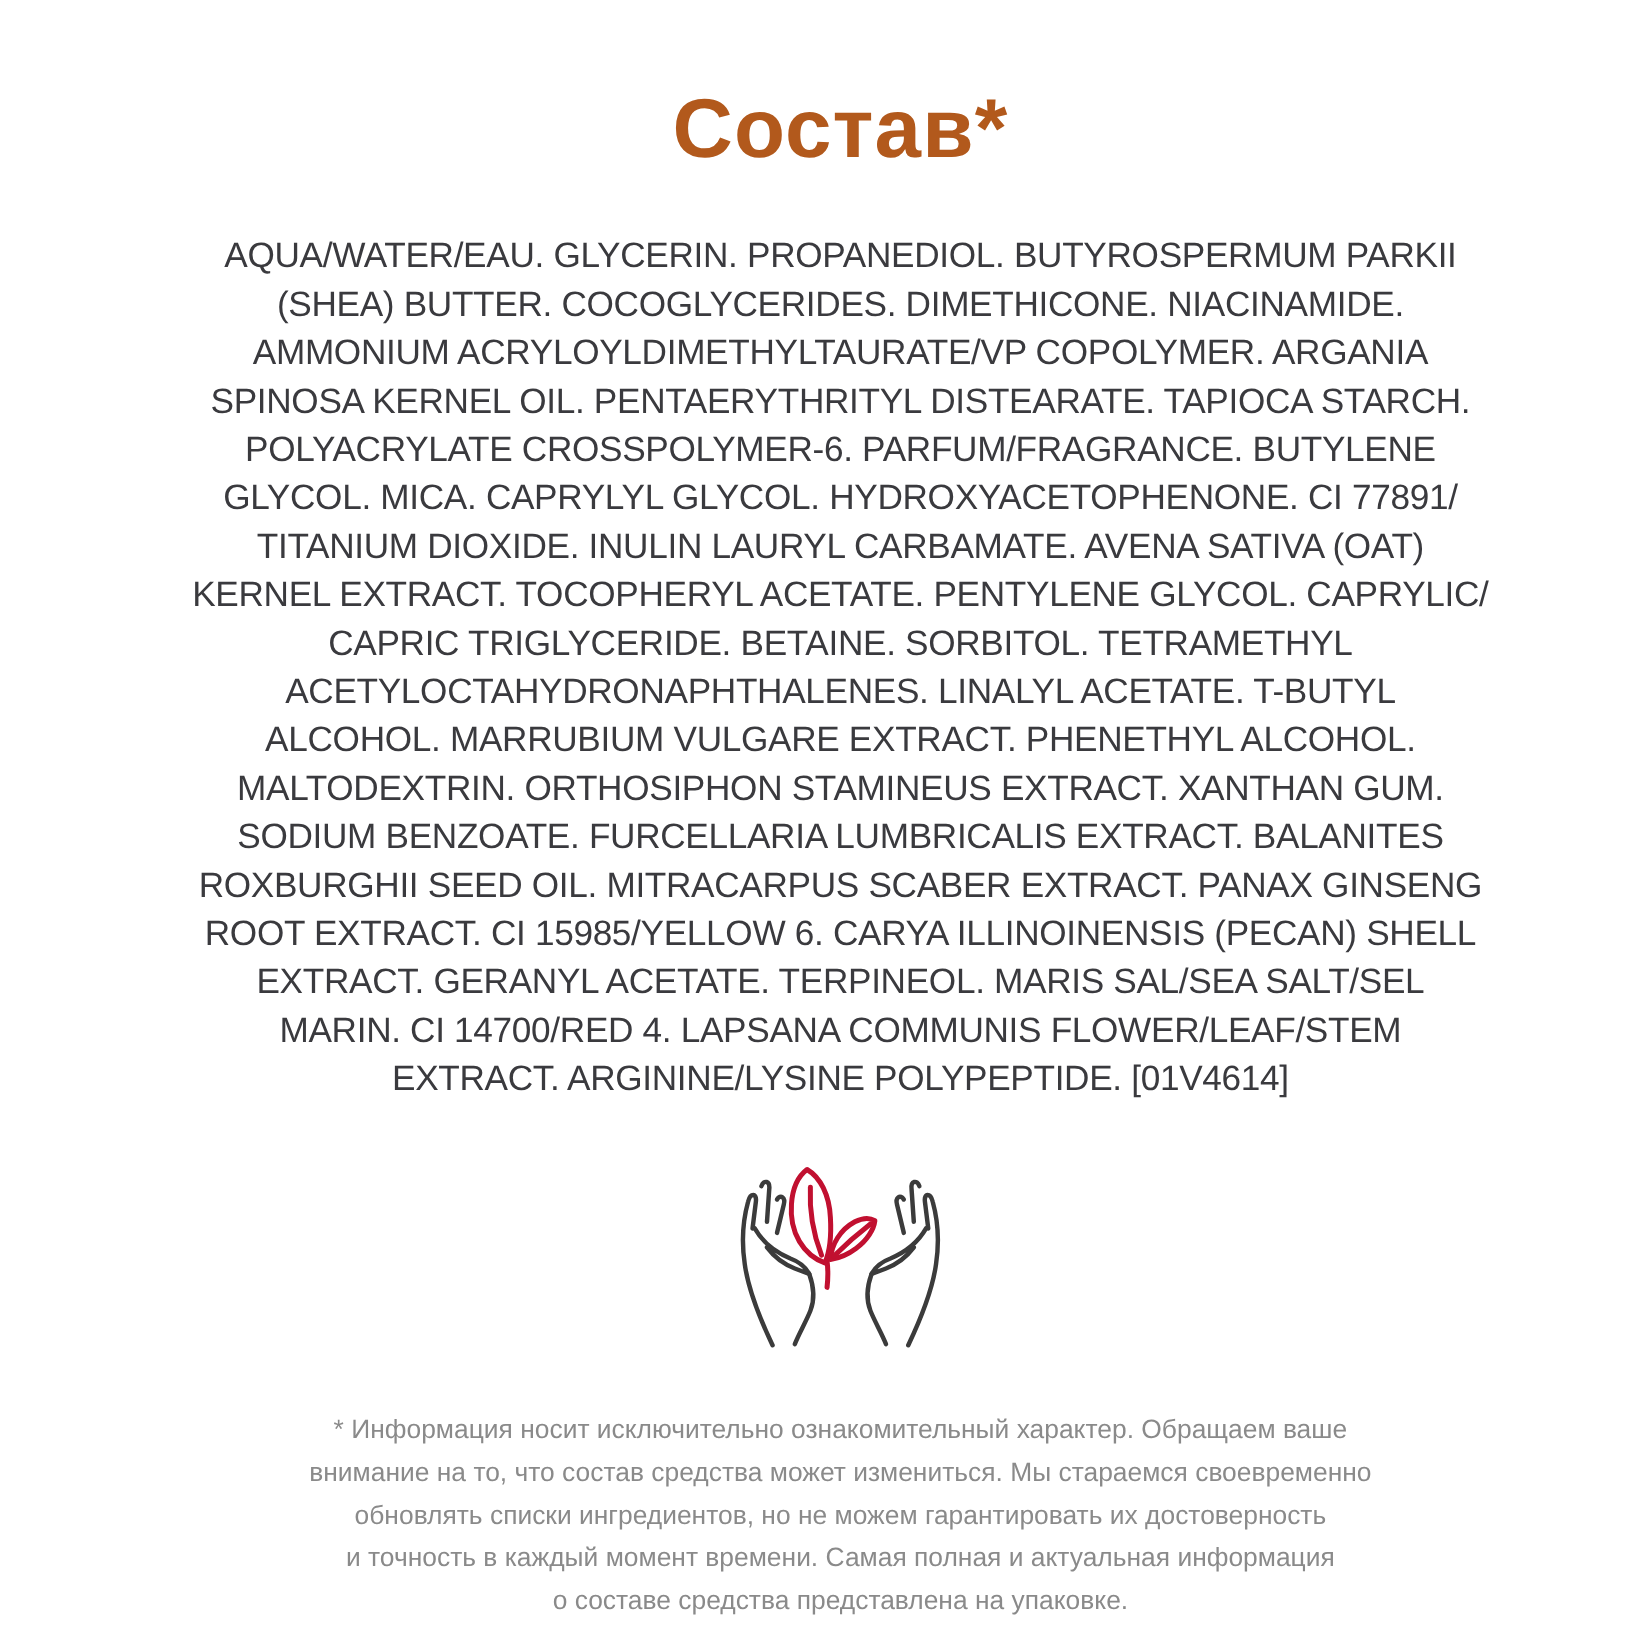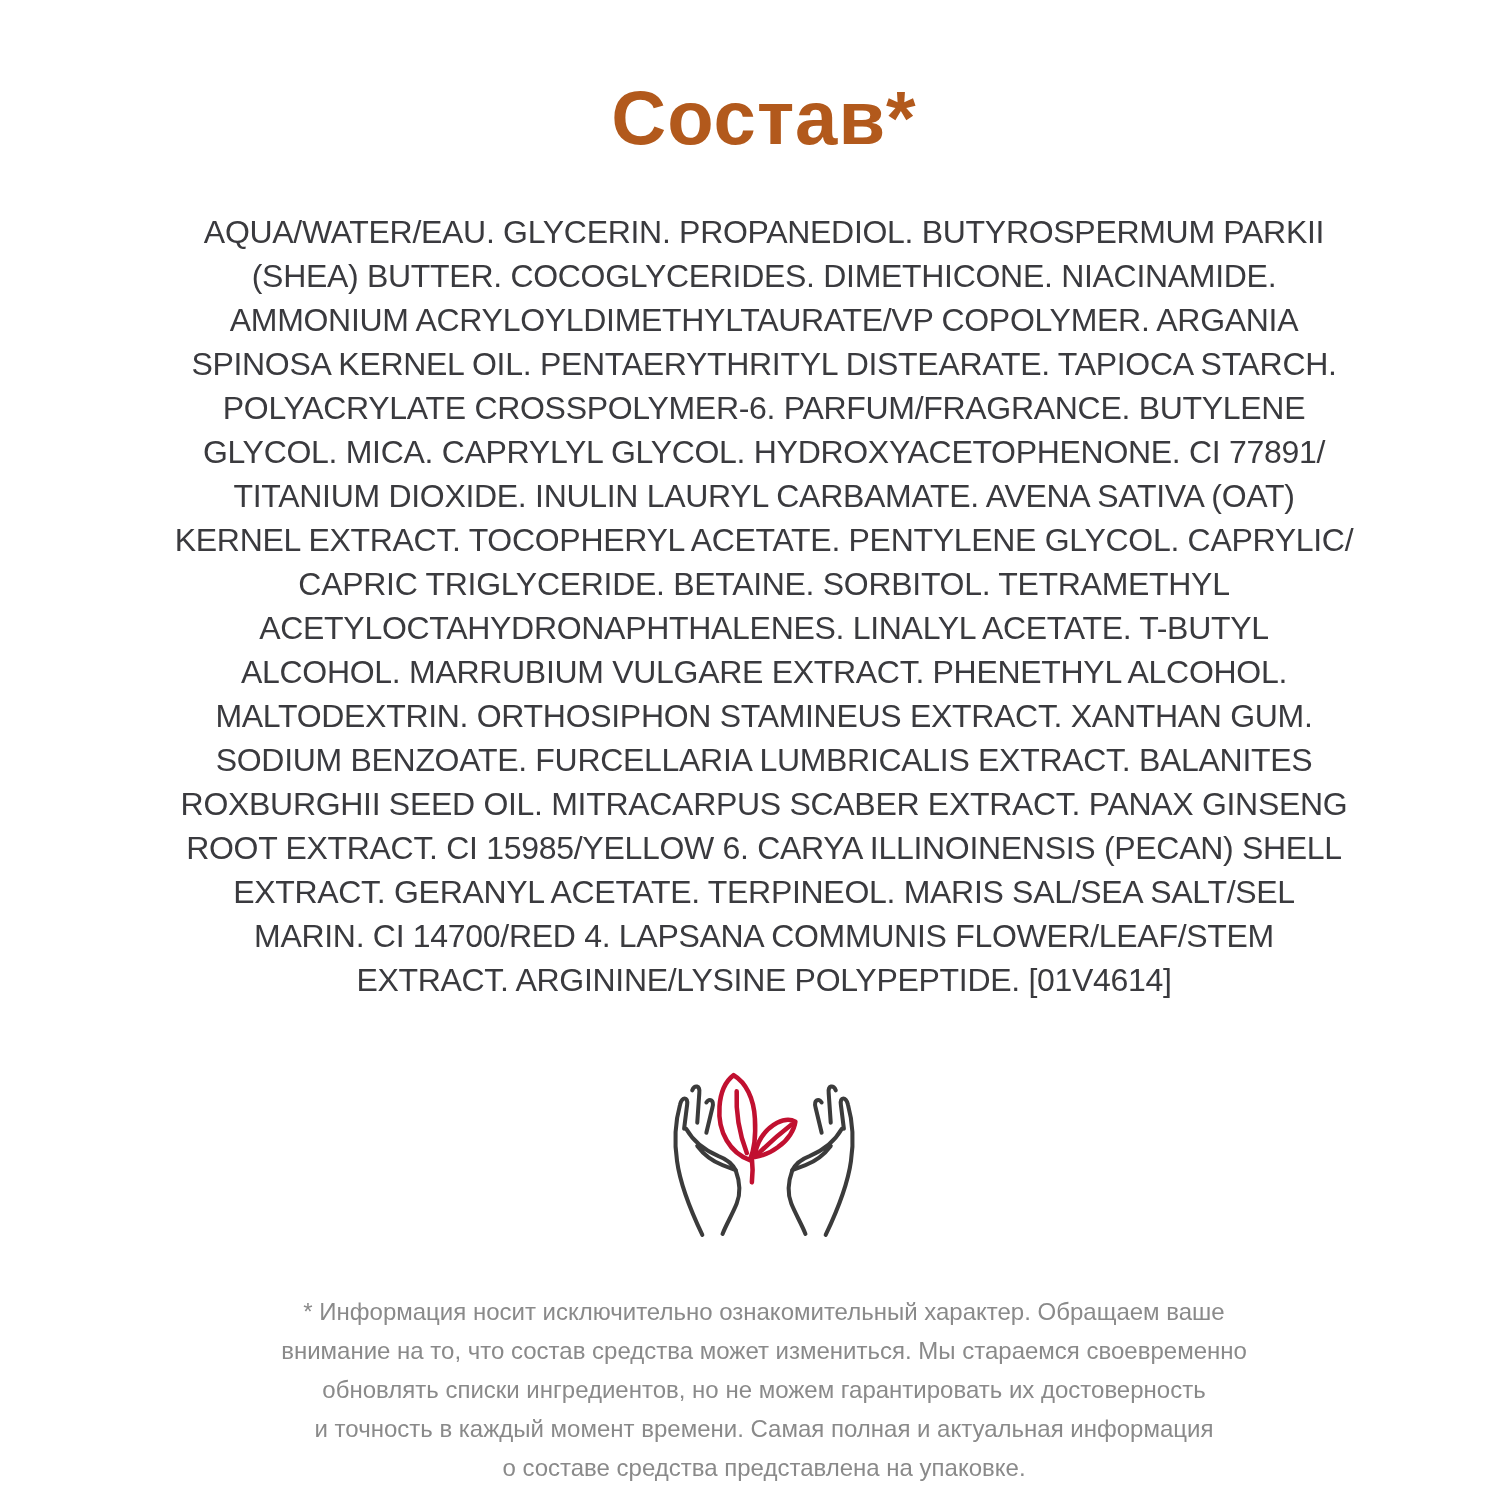--- a/index.html
+++ b/index.html
@@ -30,21 +30,21 @@
   }
   .page-title {
     margin-top: 76px;
     font-size: 76px;
     line-height: 1.1;
     font-weight: 700;
     letter-spacing: 1px;
     color: var(--accent);
   }
   .ingredients-text {
-    margin: 50px 55px 12px;
+    margin: 50px 55px 0;
     max-width: 1390px;
     font-size: 32px;
     line-height: 44px;
     font-weight: 400;
     letter-spacing: -0.3px;
     color: var(--ink);
     white-space: pre-line;
   }
   .icon-wrap {
     margin-top: 46px;

